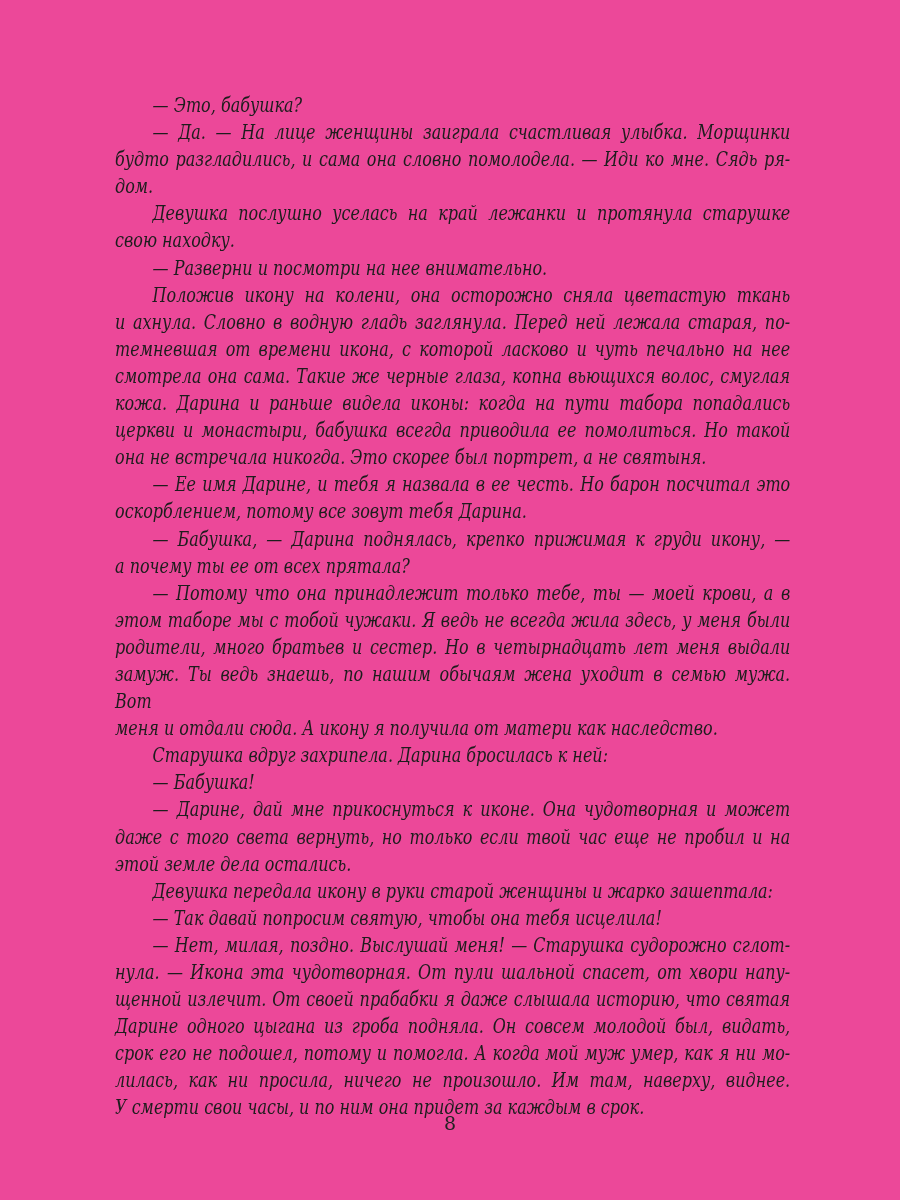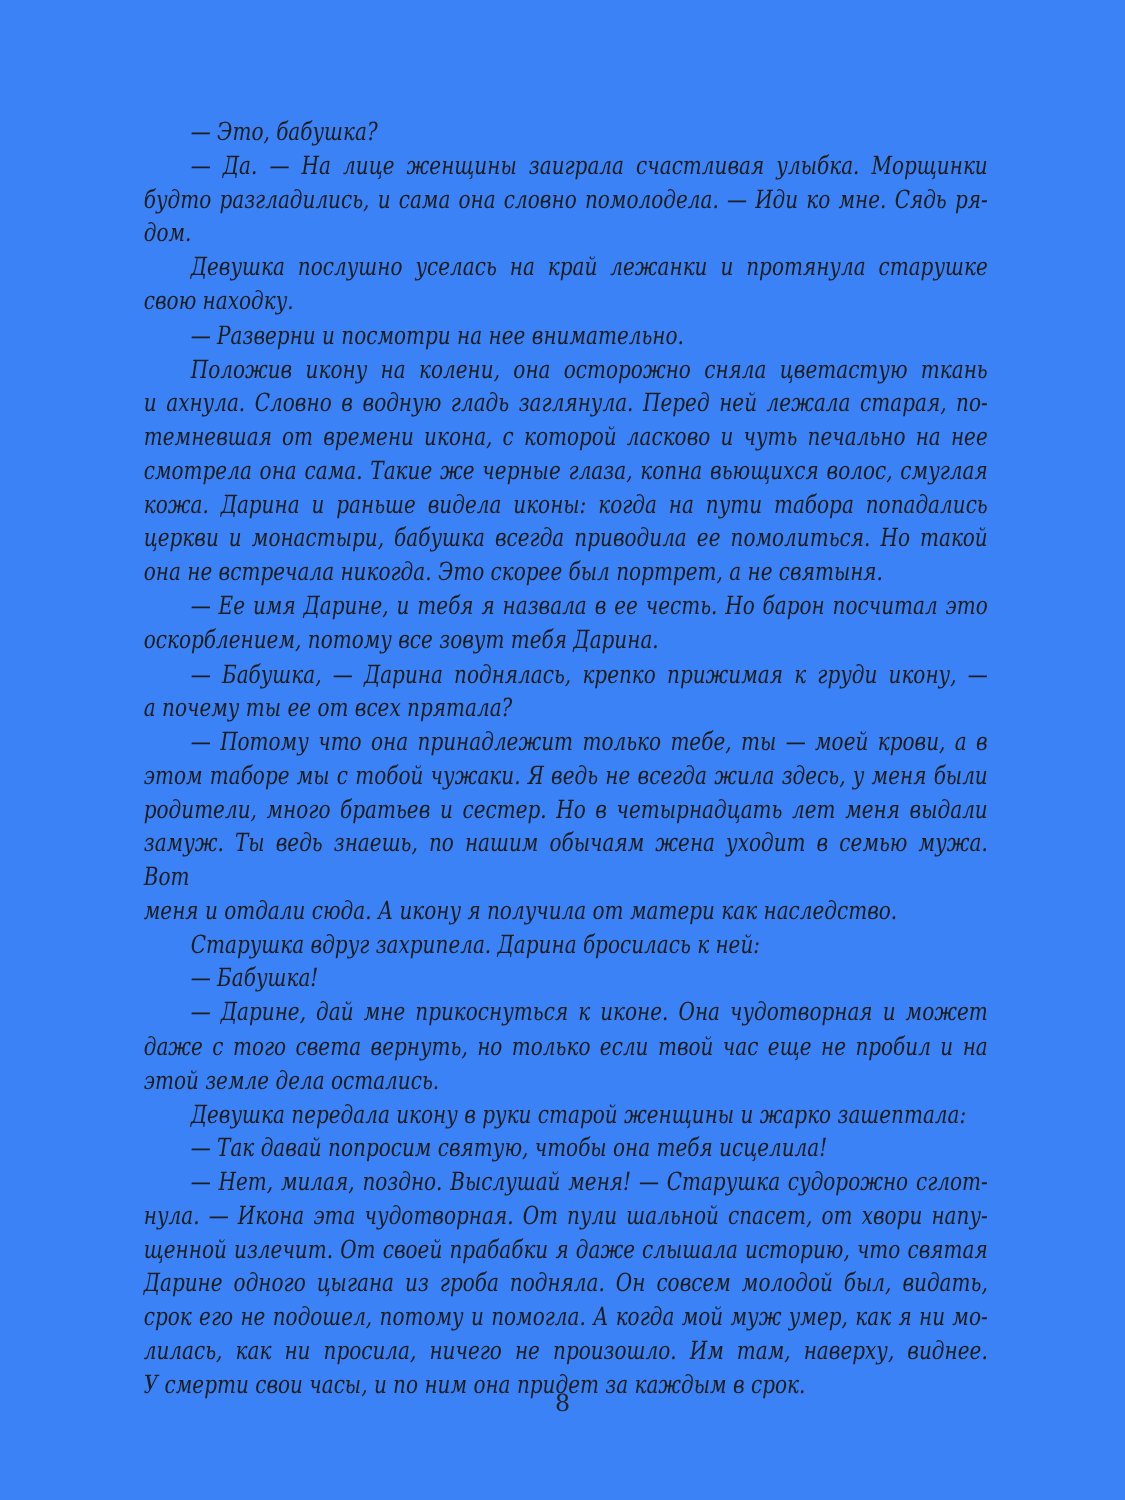--- a/index.html
+++ b/index.html
@@ -4,21 +4,21 @@
 <style>
   html, body {
     margin: 0;
     padding: 0;
     background: #ffffff;
   }
   .book-page {
     position: relative;
     width: 900px;
     height: 1200px;
-    background: #3b82f6;
+    background: #ec4899;
     overflow: hidden;
   }
   .text-block {
     position: absolute;
     left: 115px;
     top: 92px;
     width: 844px;               
     transform: scaleX(0.8);     
     transform-origin: 0 0;
     font-family: "DejaVu Serif", "Liberation Serif", serif;

